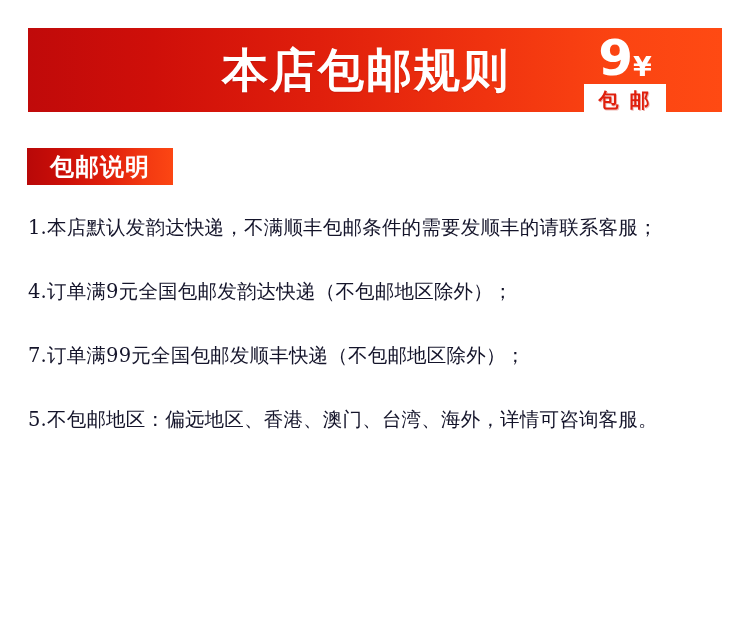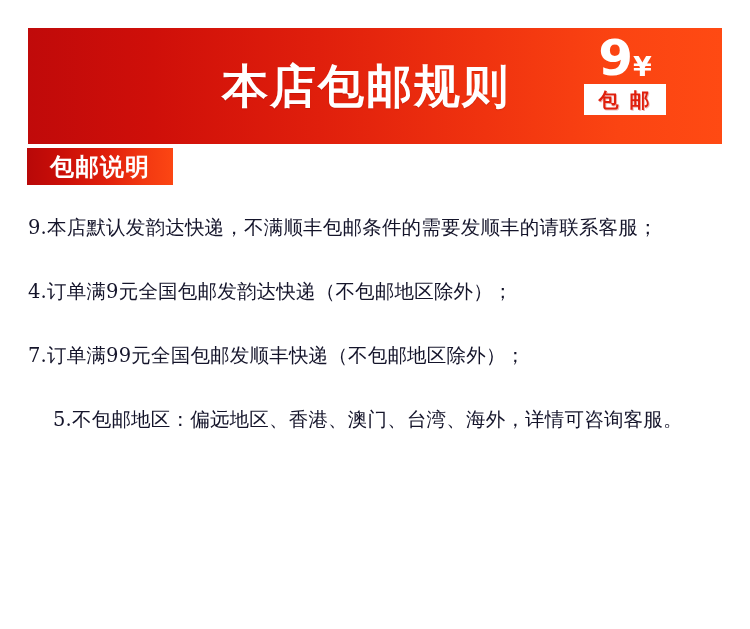--- a/index.html
+++ b/index.html
@@ -16,21 +16,21 @@
     font-family: "DejaVu Sans", "Liberation Sans", sans-serif;
     -webkit-font-smoothing: antialiased;
   }
 
   
   .banner {
     position: absolute;
     left: 28px;
     top: 28px;
     width: 694px;
-    height: 116px;
+    height: 84px;
     background: linear-gradient(90deg,
                 #c00a0a 0%,
                 #cf0f09 18%,
                 #e01f0c 42%,
                 #f0330f 66%,
                 #fb4412 85%,
                 #ff4a13 100%);
   }
 
   .banner-title {
@@ -147,21 +147,20 @@
     font-size: 19.5px;
     color: #14142a;
     line-height: 39px;
     margin-bottom: 25px;
     letter-spacing: 0.2px;
     white-space: normal;
   }
 
   .rule-item:last-child {
     margin-bottom: 0;
-    margin-left: 25px;
   }
 
   .rule-item.rule-wide {
     width: 700px;
   }
 </style>
 </head>
 <body>
 
 <div class="banner">
@@ -181,21 +180,21 @@
 
   </div>
 </div>
 
 <div class="section-heading">
   <span class="section-heading-text">包邮说明</span>
 </div>
 
 <div class="rules">
 
-  <div class="rule-item">9.本店默认发韵达快递，不满顺丰包邮条件的需要发顺丰的请联系客服；</div>
+  <div class="rule-item">1.本店默认发韵达快递，不满顺丰包邮条件的需要发顺丰的请联系客服；</div>
 
   <div class="rule-item">4.订单满9元全国包邮发韵达快递（不包邮地区除外）；</div>
 
   <div class="rule-item">7.订单满99元全国包邮发顺丰快递（不包邮地区除外）；</div>
 
 
   <div class="rule-item">5.不包邮地区：偏远地区、香港、澳门、台湾、海外，详情可咨询客服。</div>
 
 </div>
 

